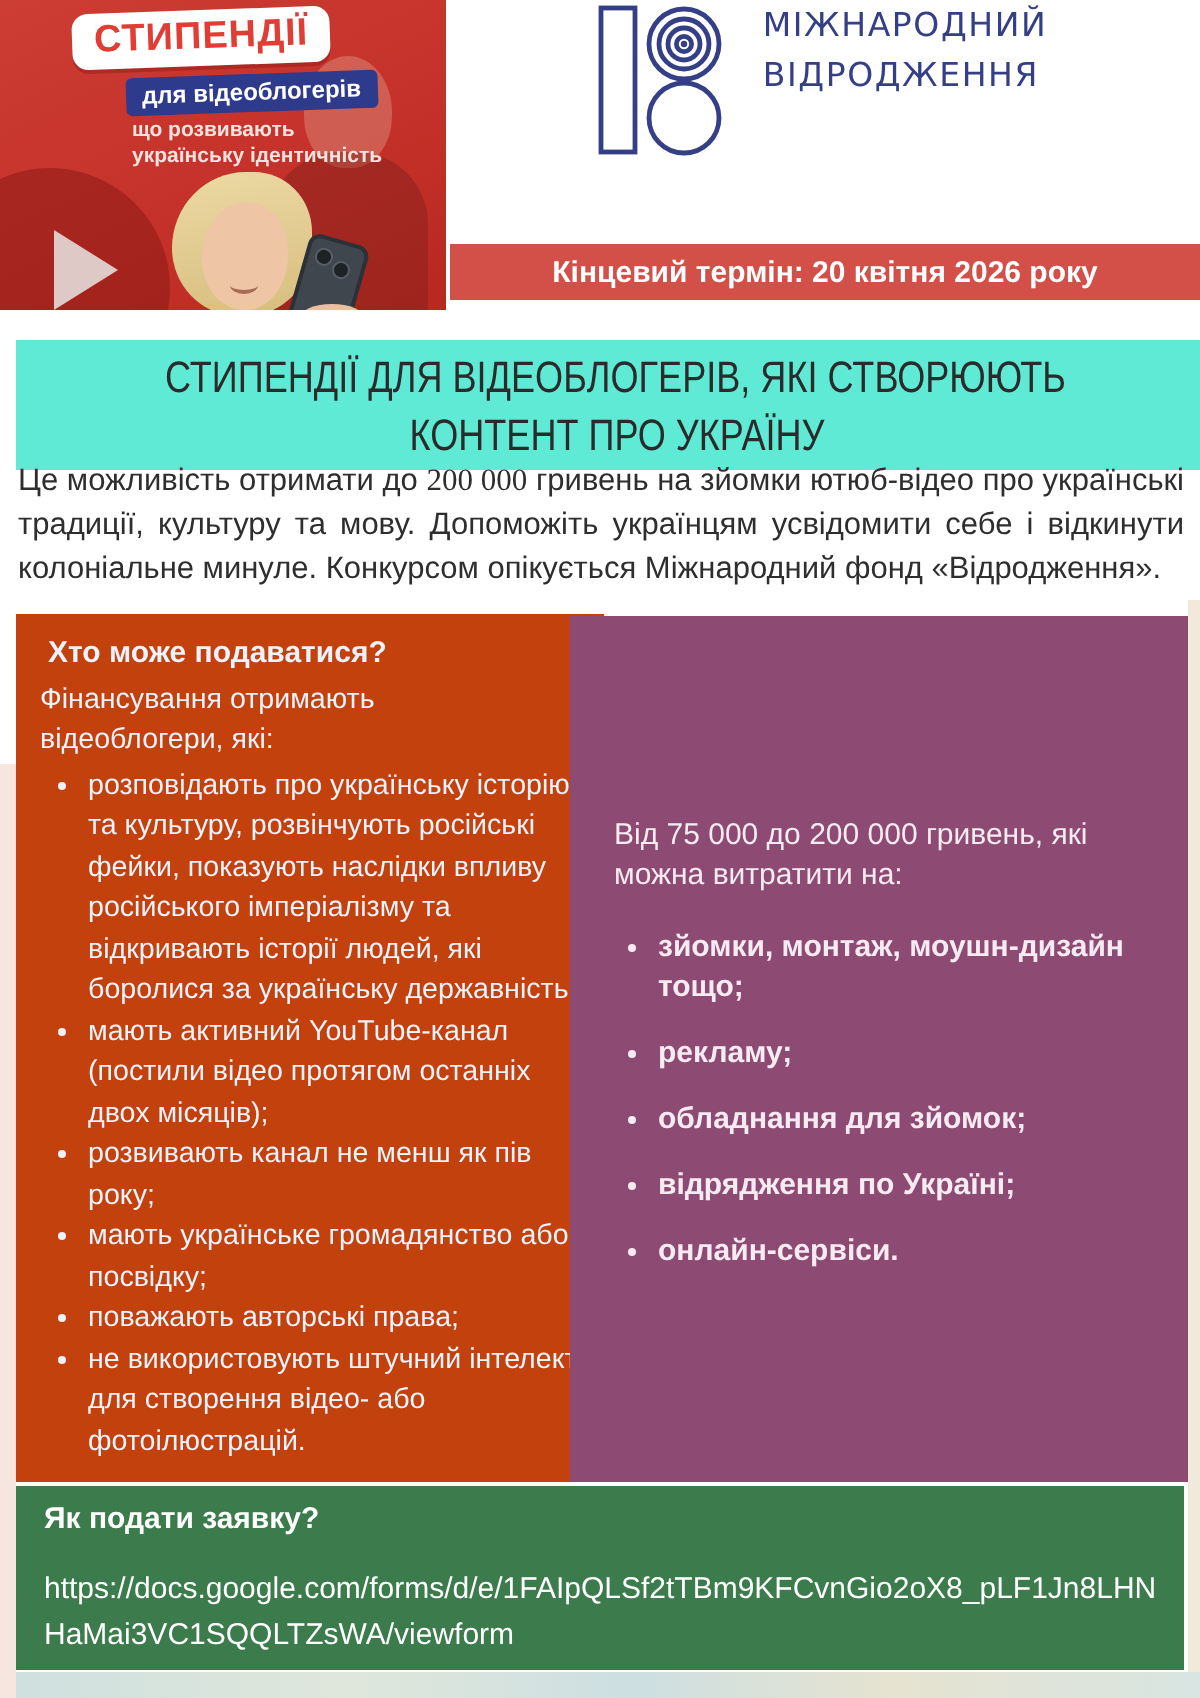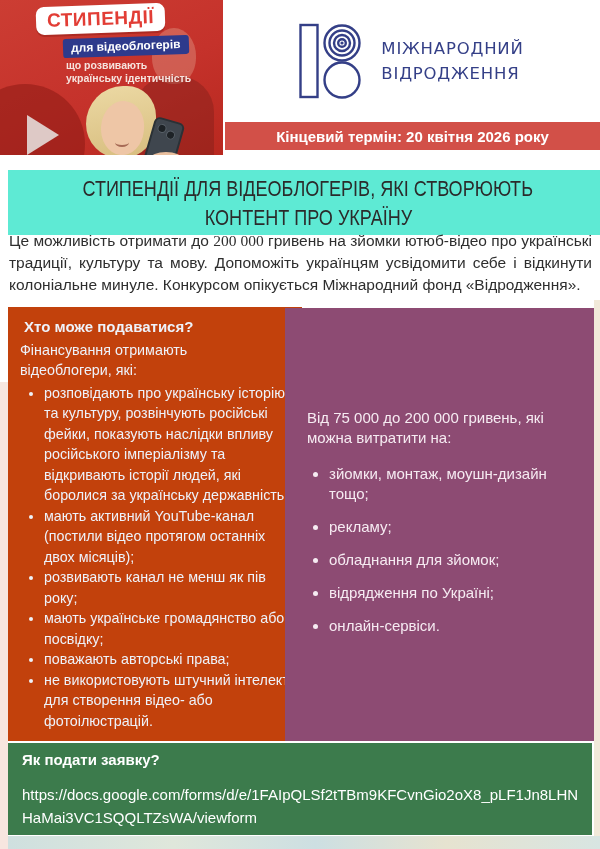--- a/index.html
+++ b/index.html
@@ -29,21 +29,21 @@
          background:#eec6a6;transform:rotate(6deg);}
   .smile{position:absolute;left:115px;top:138px;width:14px;height:7px;border-bottom:2px solid #a66a55;border-radius:50%;}
   .phone{position:absolute;left:148px;top:119px;width:27px;height:48px;background:#3f464e;border:2px solid #2b3136;
          border-radius:6px;transform:rotate(16deg);}
   .phone i{position:absolute;width:7px;height:7px;border-radius:50%;background:#1d2226;border:1px solid #565e66;}
   .phone i.l1{left:3px;top:4px;} .phone i.l2{left:13px;top:8px;}
   .hand{position:absolute;left:150px;top:152px;width:32px;height:14px;border-radius:50%;background:#e9bf9e;}
 
   
   .brand{position:absolute;left:223px;top:0;width:377px;height:122px;background:#ffffff;
-         display:flex;align-items:center;justify-content:center;gap:20px;}
+         display:flex;justify-content:center;gap:20px;}
   .brand-text{color:#343f87;font-family:"DejaVu Sans",sans-serif;font-size:16.5px;line-height:25px;
          letter-spacing:.8px;font-weight:500;}
 
   
   .deadline{position:absolute;left:225px;top:122px;width:375px;height:28px;background:#d25048;
          color:#ffffff;font-weight:bold;font-size:15px;display:flex;align-items:center;justify-content:center;}
 
   
   .title-block{position:absolute;left:8px;top:170px;width:600px;height:65px;background:#5eead4;
          color:#2b2b2b;text-align:center;padding-top:4px;box-sizing:border-box;}
@@ -62,21 +62,21 @@
   .box ul{margin:2px 0 0;padding-left:24px;}
   .blue{left:8px;top:307px;width:294px;height:434px;background:#c2410c;padding:10px 4px 8px 12px;
         font-size:14.3px;line-height:20.5px;}
   .blue h3{padding-left:4px;font-size:15px;}
   .blue p{width:215px;}
   .purple{left:285px;top:308px;width:310px;height:433px;background:#8d4b73;padding:88px 22px 0 22px;
         font-size:15px;line-height:20px;color:#f6ebf2;}
   .purple h3{font-size:15.5px;}
   .purple p{margin-top:12px;}
   .purple ul{margin-top:16px;padding-left:22px;}
-  .purple li{margin-bottom:13px;}
+  .purple li{margin-bottom:13px;font-weight:bold;}
 
   
   .apply{position:absolute;left:8px;top:743px;width:584px;height:92px;background:#3c7b4c;color:#ffffff;
          box-sizing:border-box;padding:8px 14px;}
   .apply h3{margin:0;font-size:15px;font-weight:bold;}
   .apply .url{margin-top:15px;font-size:15px;line-height:23px;word-break:break-all;width:557px;}
 
   
   .strip-left{position:absolute;left:0;top:382px;width:8px;height:467px;background:#f7e6df;}
   .strip-right{position:absolute;left:594px;top:300px;width:6px;height:536px;background:#f1e9d9;}

